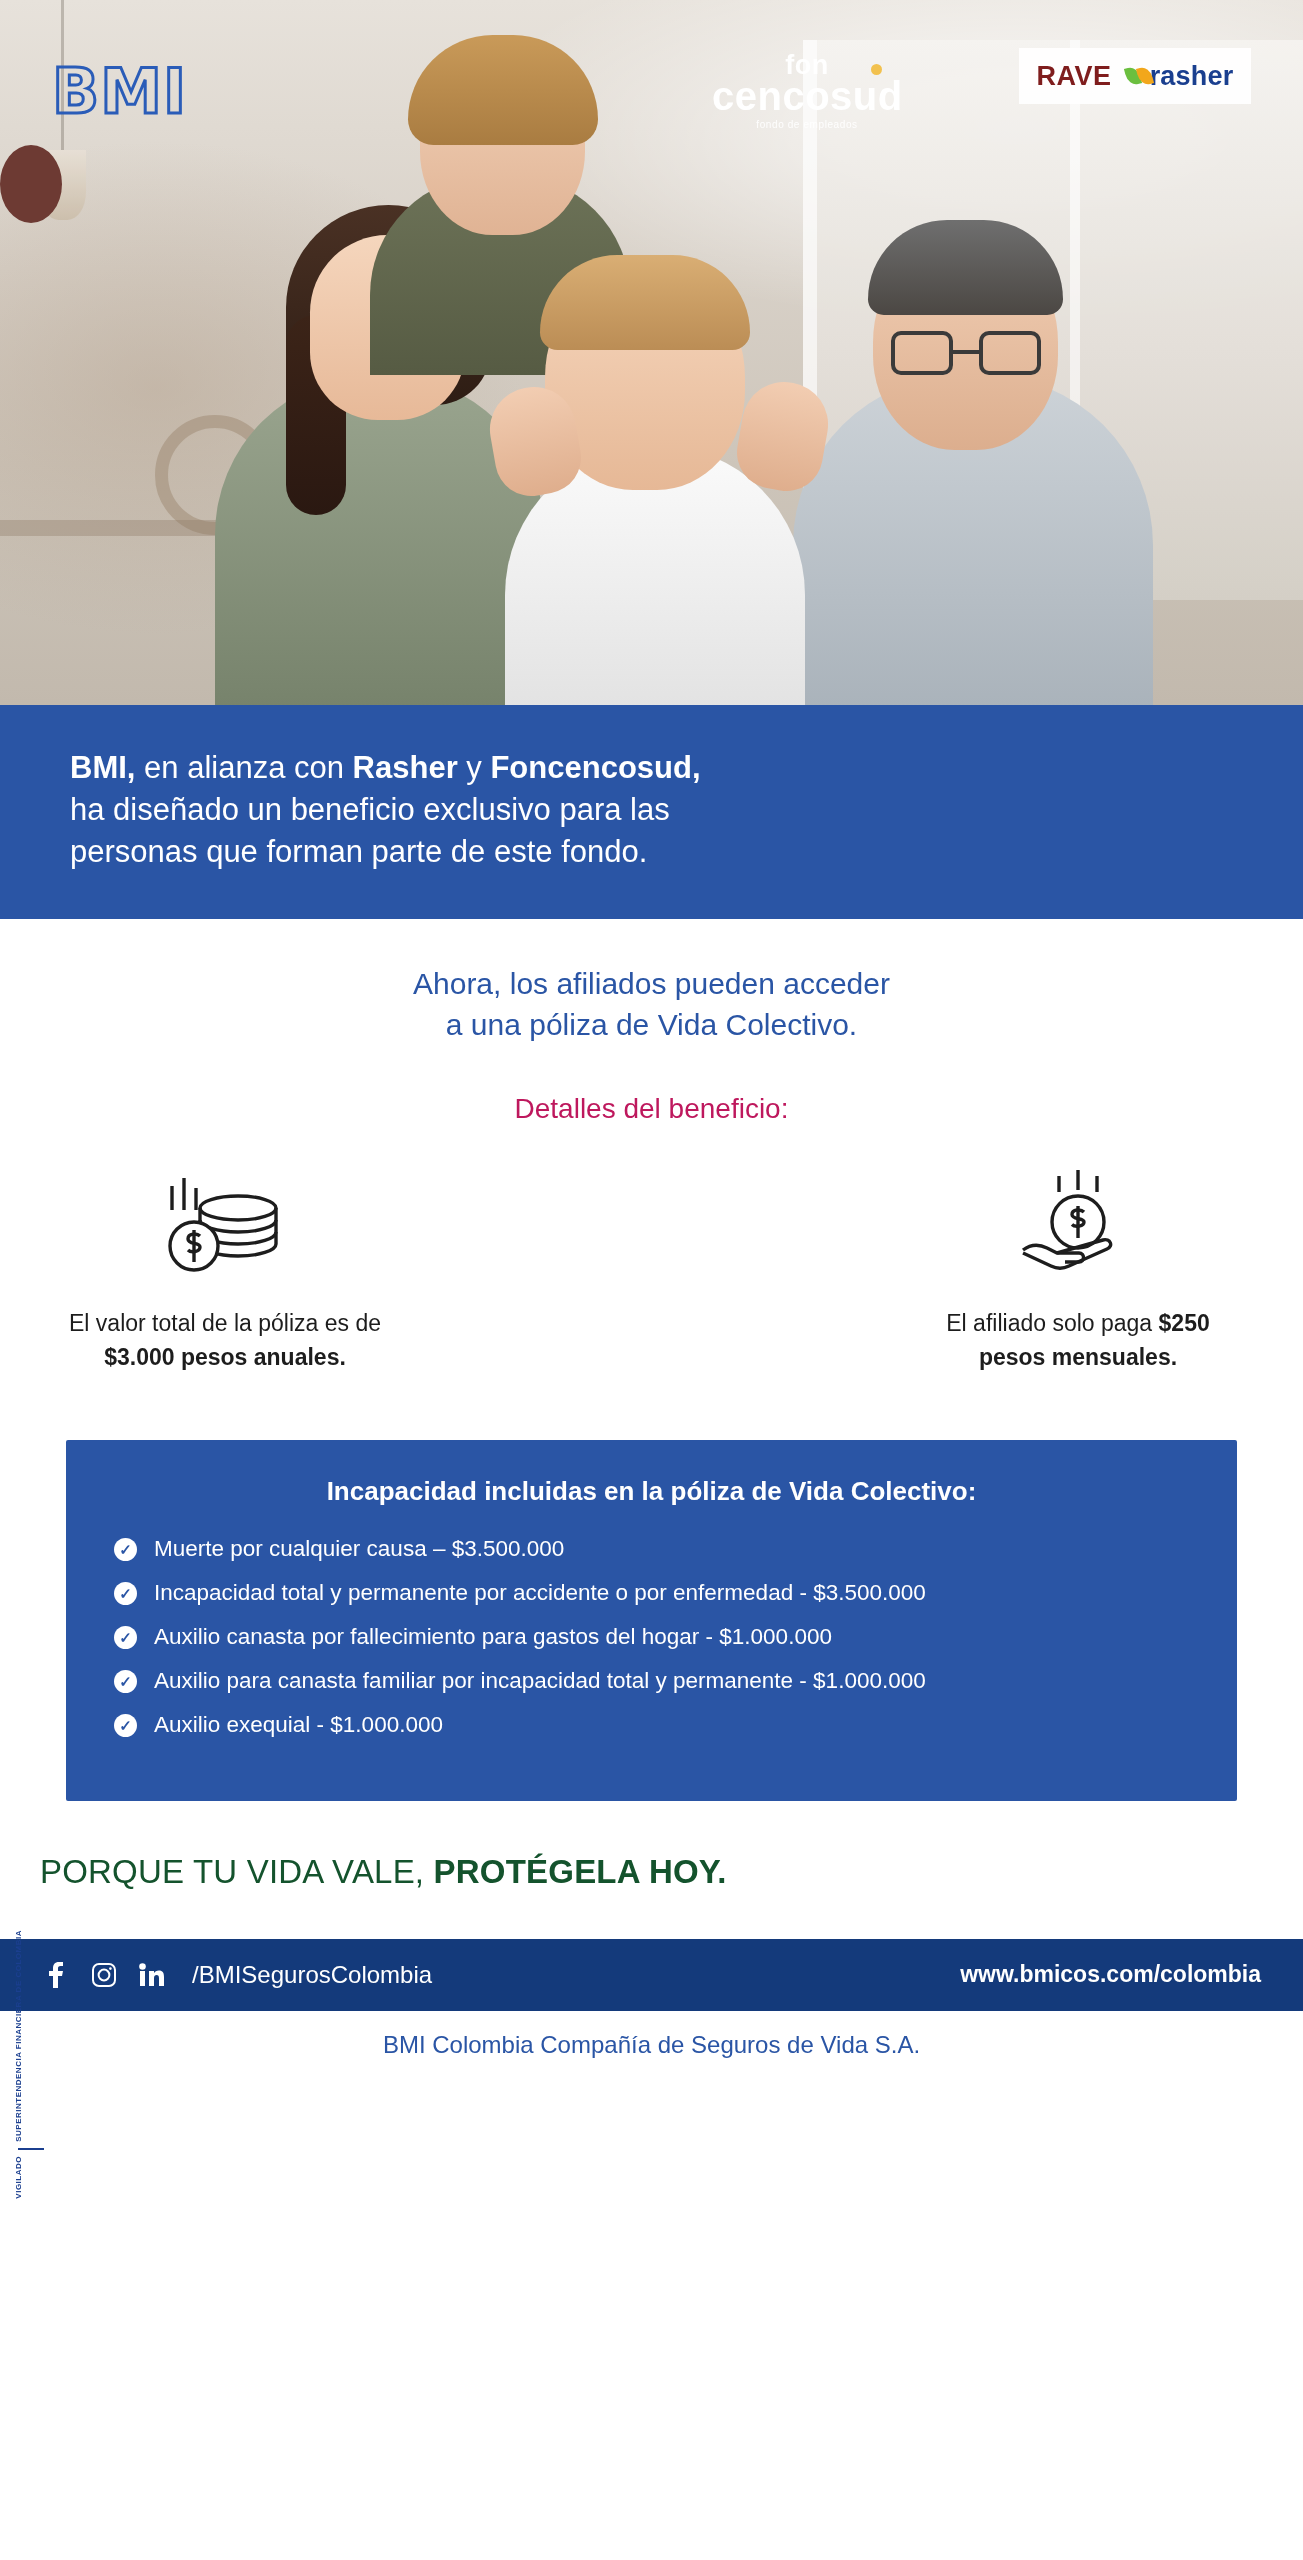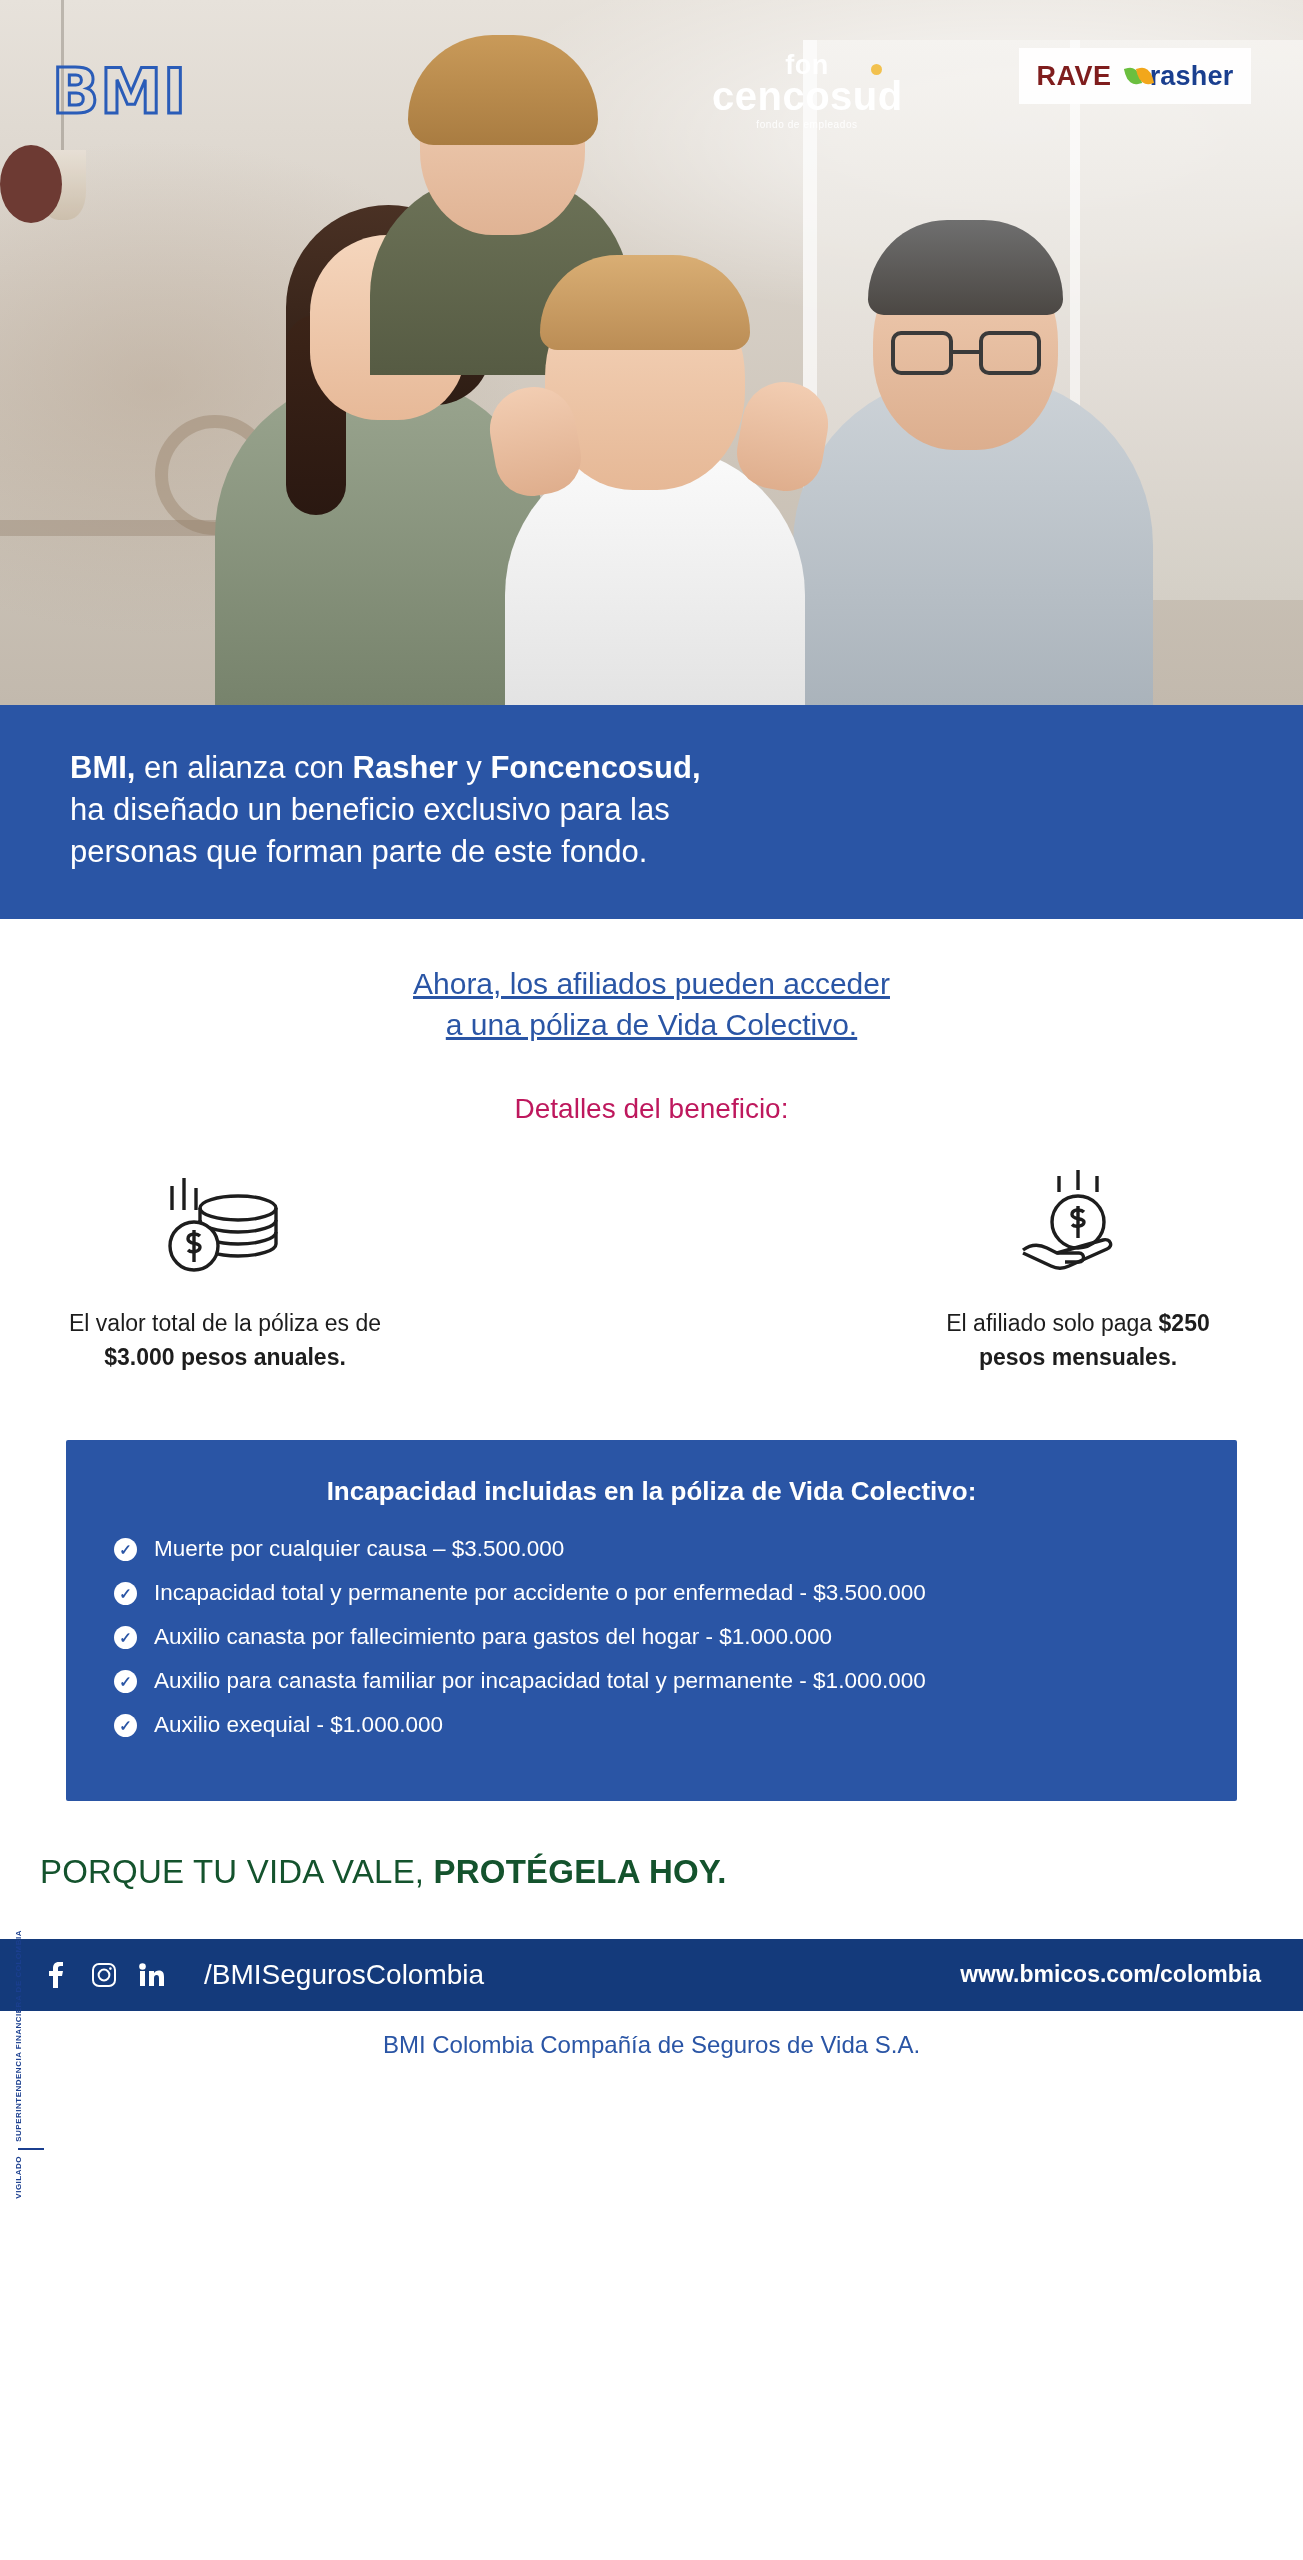--- a/index.html
+++ b/index.html
@@ -122,21 +122,21 @@
   .band {
     background: #2a55a5;
     color: #fff;
     padding: 42px 70px 46px;
   }
   .band p { font-size: 31px; line-height: 1.35; font-weight: 400; }
   .band b { font-weight: 700; }
 
   
   .sec { background:#fff; text-align:center; padding: 44px 60px 0; }
-  .sec .lead { color:#2a55a5; font-size: 30px; line-height: 1.38; font-weight:400;text-decoration:underline; }
+  .sec .lead { color:#2a55a5; font-size: 30px; line-height: 1.38; font-weight:400; }
   .sec .sub { color:#be185d; font-size: 28px; margin-top: 48px; font-weight: 400;}
 
   .benefits { display:flex; justify-content:space-between; gap: 63px; margin-top: 34px; }
   .benefit { width: 330px; }
   .benefit .icon { height: 130px; display:flex; align-items:center; justify-content:center; }
   .benefit .txt { margin-top: 18px; font-size: 23px; line-height: 1.45; color:#1d1d1d; }
   .benefit .txt b { font-weight: 700; }
 
   
   .cover-wrap { padding: 66px 66px 0; }
@@ -163,21 +163,21 @@
   }
   .slogan b { font-weight: 700; }
 
   
   .footer {
     background:#143a7b; color:#fff; height: 72px;
     display:flex; align-items:center; justify-content:space-between;
     padding: 0 42px;
   }
   .fsocial { display:flex; align-items:center; gap: 20px; font-size: 20px; }
-  .fsocial .handle { font-size: 28px; margin-left: 18px; }
+  .fsocial .handle { font-size: 24px; margin-left: 6px; }
   .ficon { width: 28px; height: 28px; display:inline-flex; align-items:center; justify-content:center; }
   .fweb { font-size: 23px; font-weight: 700; }
   .legal { text-align:center; color:#2a55a5; font-size: 24px; padding: 20px 0 26px; }
 
   
   .vigilado {
     position: absolute; left: 14px; top: 1930px;
     width: 34px; text-align:center; color:#1b3f8f;
     font-size: 8px; letter-spacing: .5px;
   }

